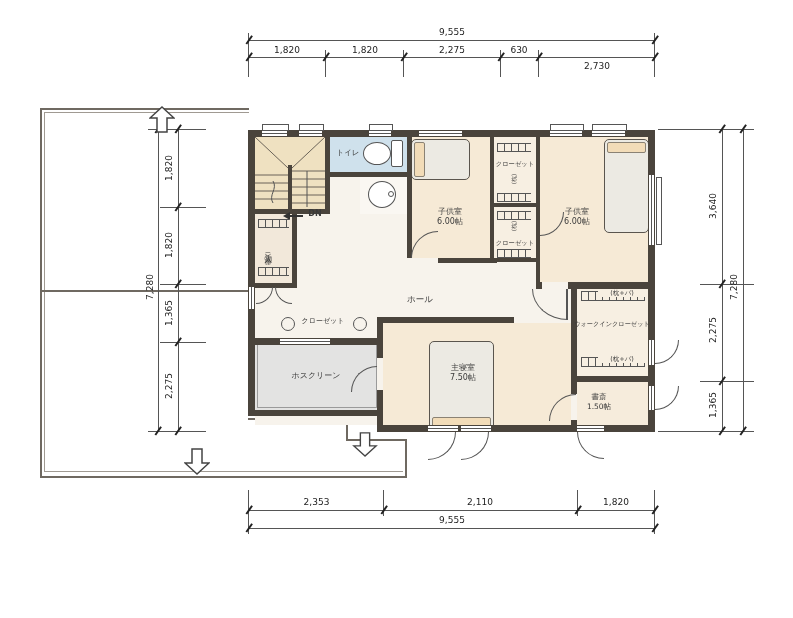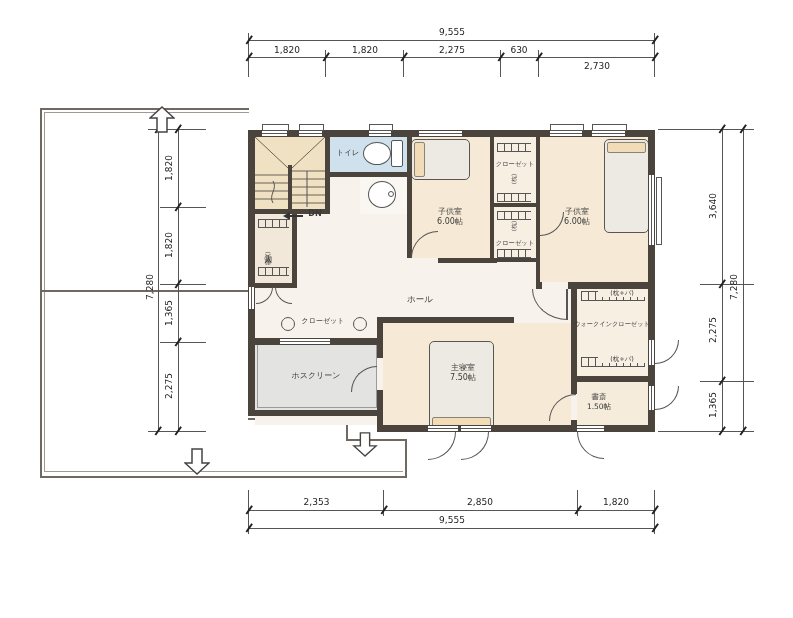--- a/index.html
+++ b/index.html
@@ -86,21 +86,21 @@
   <div class="vl" style="left:654px;top:490px;height:44px;"></div>
   <div class="hl" style="left:248px;top:510px;width:407px;"></div>
   <div class="hl" style="left:248px;top:528px;width:407px;"></div>
   <div class="tick" style="left:244px;top:509px;"></div>
   <div class="tick" style="left:379px;top:509px;"></div>
   <div class="tick" style="left:573px;top:509px;"></div>
   <div class="tick" style="left:650px;top:509px;"></div>
   <div class="tick" style="left:244px;top:527px;"></div>
   <div class="tick" style="left:650px;top:527px;"></div>
   <div class="dlab" style="left:250px;top:497px;width:133px;">2,353</div>
-  <div class="dlab" style="left:385px;top:497px;width:190px;">2,850</div>
+  <div class="dlab" style="left:385px;top:497px;width:190px;">2,110</div>
   <div class="dlab" style="left:579px;top:497px;width:74px;">1,820</div>
   <div class="dlab" style="left:419px;top:515px;width:66px;">9,555</div>
 
   <div class="hl" style="left:148px;top:129px;width:58px;"></div>
   <div class="hl" style="left:160px;top:207px;width:46px;"></div>
   <div class="hl" style="left:160px;top:284px;width:46px;"></div>
   <div class="hl" style="left:160px;top:342px;width:46px;"></div>
   <div class="hl" style="left:148px;top:431px;width:58px;"></div>
   <div class="vl" style="left:158px;top:130px;height:302px;"></div>
   <div class="vl" style="left:178px;top:130px;height:302px;"></div>

